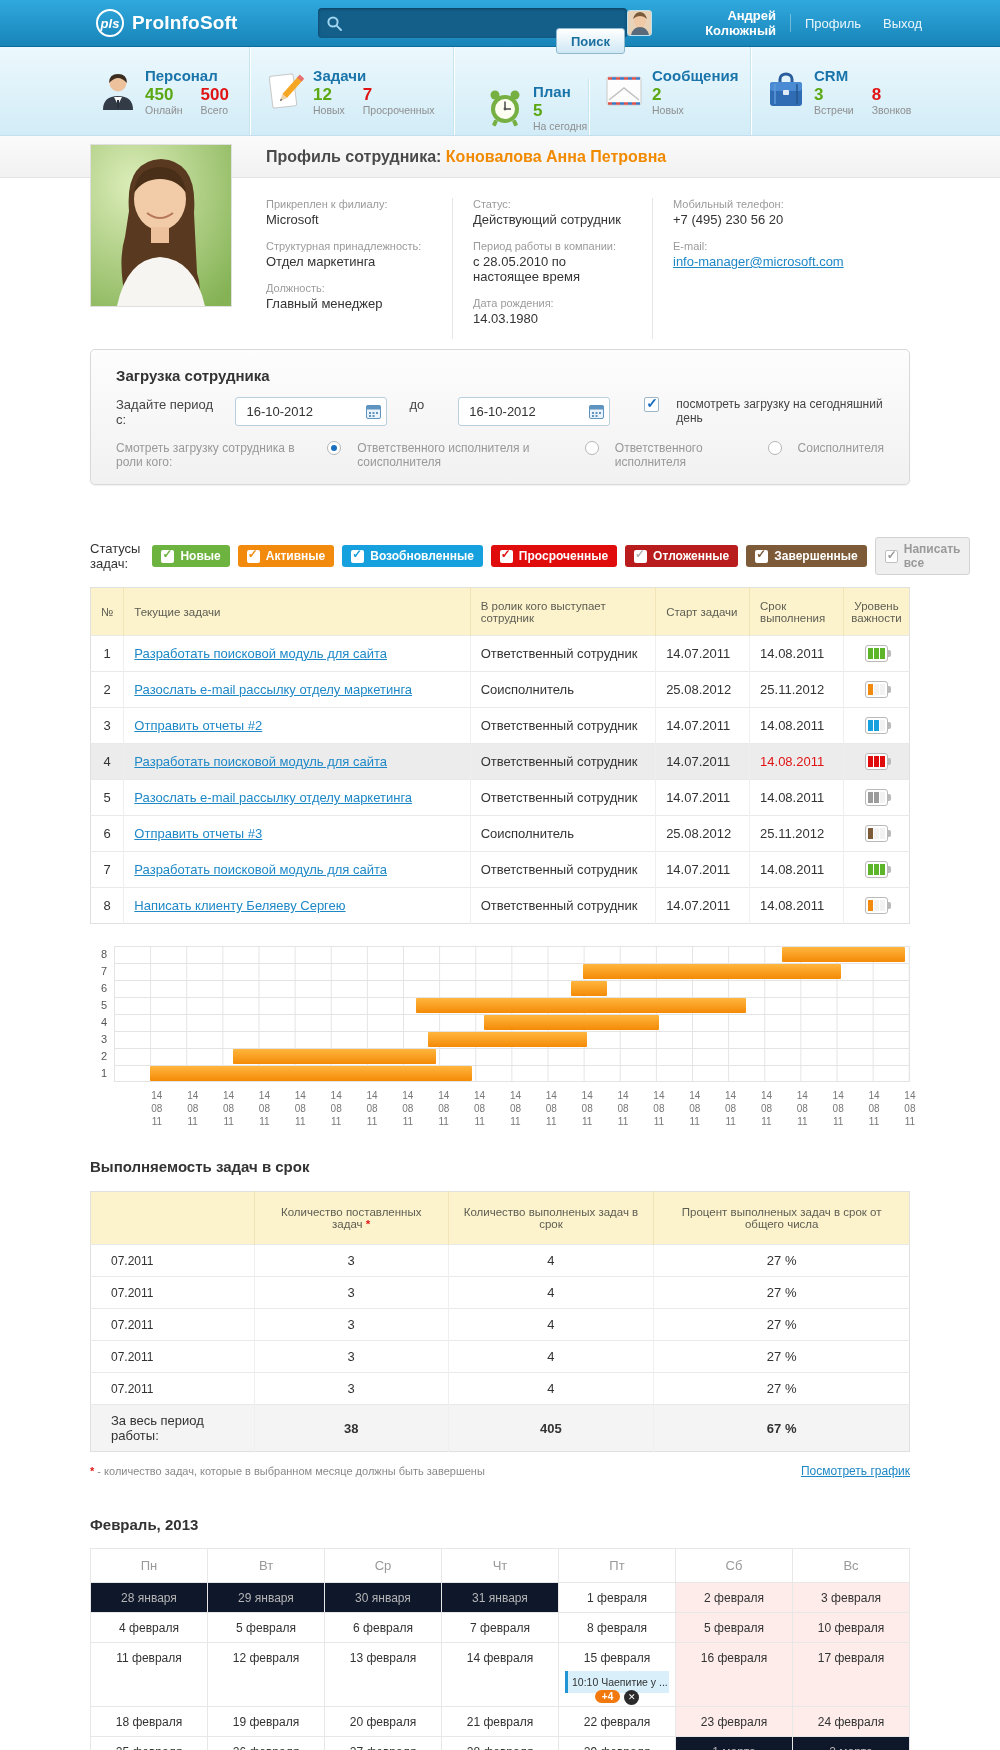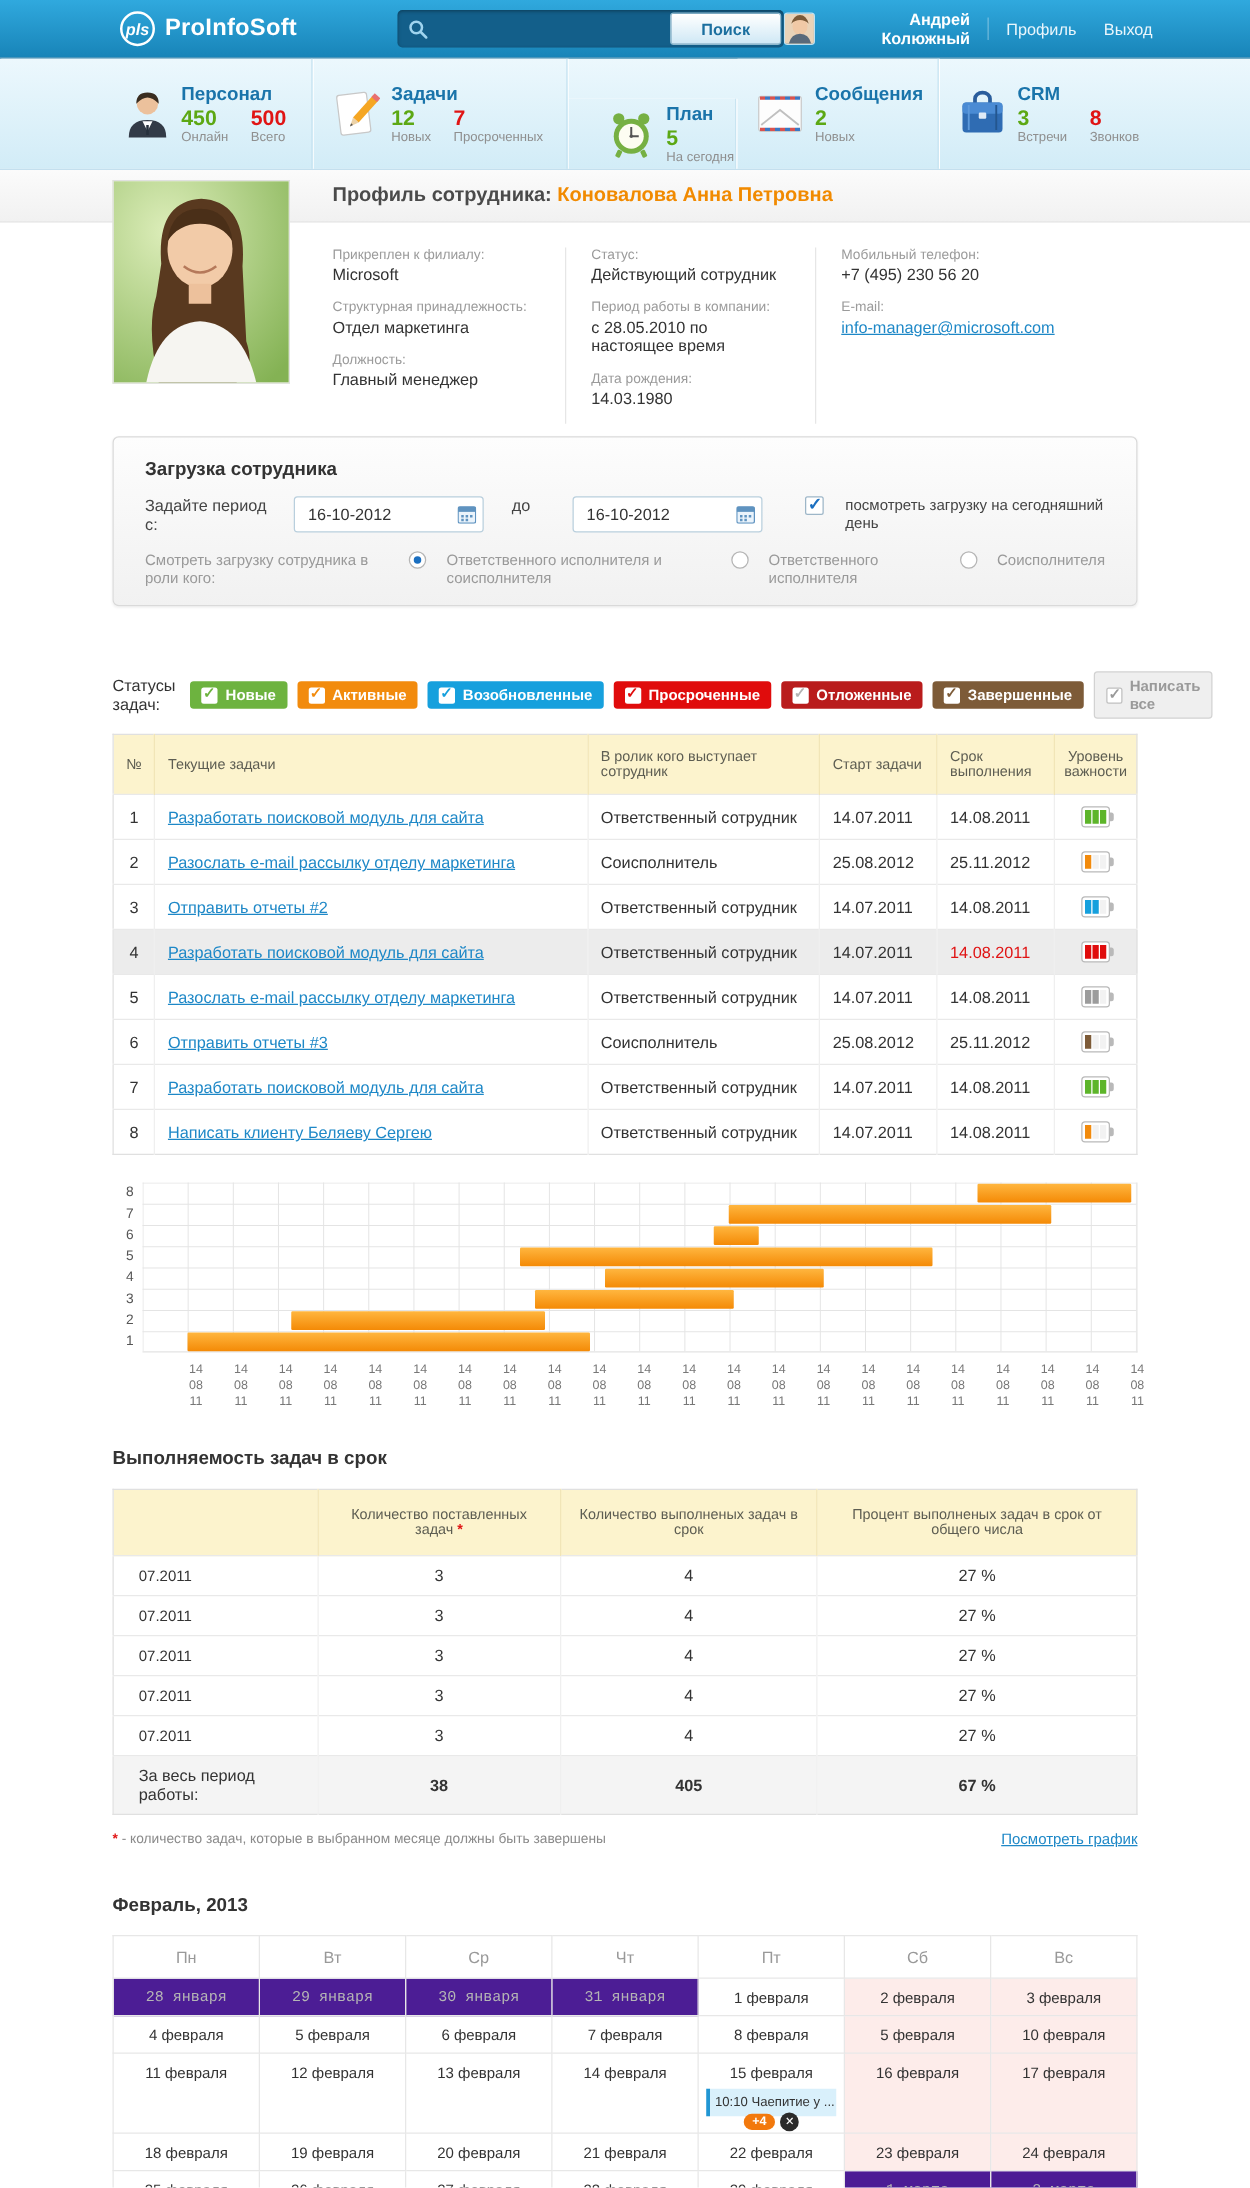--- a/index.html
+++ b/index.html
@@ -14,21 +14,21 @@
   .logo-circle { width:28px; height:28px; border:2px solid #fff; border-radius:50%;
                  color:#fff; font-style:italic; font-weight:bold; font-size:13px;
                  display:flex; align-items:center; justify-content:center; }
   .brand { color:#fff; font-size:19px; font-weight:bold; margin-left:8px; letter-spacing:.2px; }
   .search { position:relative; margin-left:80px; width:318px; height:30px;
             background:#135f8a; border-radius:4px; box-shadow:inset 0 1px 3px rgba(0,0,0,.35);
             display:flex; align-items:center; }
   .search-ico { margin-left:8px; display:flex; }
   .search-input { flex:1; background:transparent; border:none; outline:none; color:#dff2fb;
                   font-size:13px; padding:0 6px; font-family:inherit; min-width:0; }
-  .search-btn { position:absolute; right:2px; top:2px; height:26px; padding:0 24px;
+  .search-btn { position:absolute; right:2px; top:20px; height:26px; padding:0 14px;
                 background:linear-gradient(#ffffff,#cfe8f5); border:1px solid #8fb9ce;
                 border-radius:3px; color:#1b6f9f; font-weight:bold; font-size:13px;
                 font-family:inherit; cursor:pointer; }
   .userbox { margin-left:auto; margin-right:78px; display:flex; align-items:center; color:#fff;text-align:right; }
   .avatar { width:26px; height:26px; border-radius:3px; border:1px solid #bfe2f2; overflow:hidden;
             background:linear-gradient(#f3d9bd,#caa27d); display:block; }
   .username { font-weight:bold; font-size:13px; margin-left:8px; }
   .hdr-sep { width:1px; height:18px; background:rgba(255,255,255,.35); margin:0 14px; }
   .hdr-link { font-size:13px; color:#eaf6fc; cursor:pointer; }
   .hdr-link + .hdr-link { margin-left:22px; }
@@ -168,21 +168,21 @@
   .view-chart-link { font-size:12px; color:#1e88c7; text-decoration:underline; cursor:pointer; }
 
   
   .cal-heading { margin:38px 90px 0; font-size:15px; font-weight:bold; color:#333; }
   .calendar { margin:15px 90px 0; width:820px; border:1px solid #dcdcdc; table-layout:fixed; }
   .calendar th { background:#fff; color:#999; font-size:13px; font-weight:normal;
                  padding:9px 4px; border:1px solid #e7e7e7; }
   .calendar td { border:1px solid #e7e7e7; font-size:12px; text-align:center; height:30px;
                  padding:4px; vertical-align:top; color:#333; cursor:pointer; }
   .cal-date { padding-top:4px; }
-  .calendar td.cal-out { background:#4c1d95; color:#b5b5b5;font-family:Liberation Mono, monospace; }
+  .calendar td.cal-out { background:#0f172a; color:#b5b5b5; }
   .calendar td.cal-weekend { background:#fdecea; }
   td.cal-has-event { height:64px; }
   .cal-event { margin:6px 2px 0; background:#d9f0fb; border-left:3px solid #2196d3;
                padding:5px 4px; font-size:10.5px; text-align:left; white-space:nowrap;
                overflow:hidden; color:#333; }
   .cal-badges { position:relative; height:0; text-align:center; }
   .more-badge { display:inline-block; background:#f2790d; color:#fff; border-radius:9px;
                 padding:1px 7px; font-size:10px; font-weight:bold; position:relative; top:-4px;
                 cursor:pointer; }
   .close-badge { display:inline-block; width:15px; height:15px; background:#2b2b2b; color:#fff;

